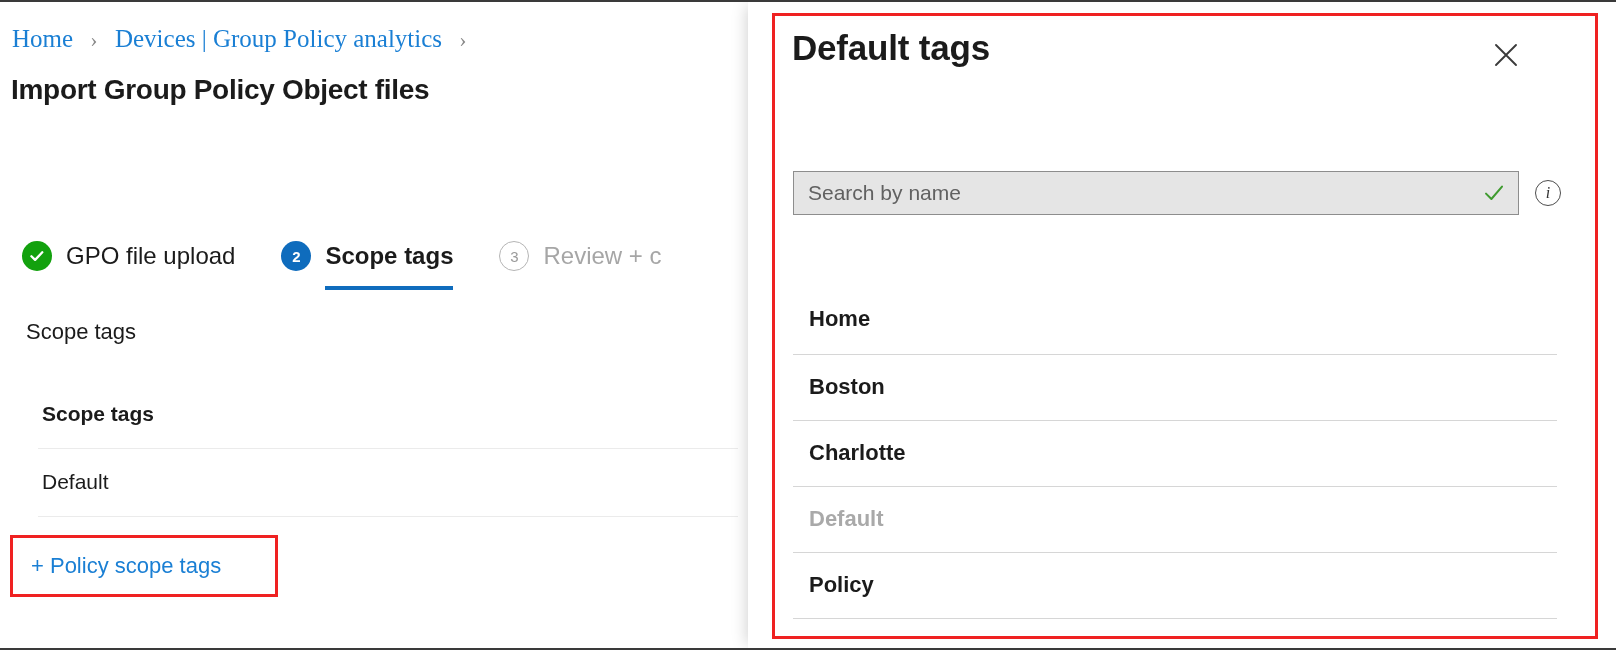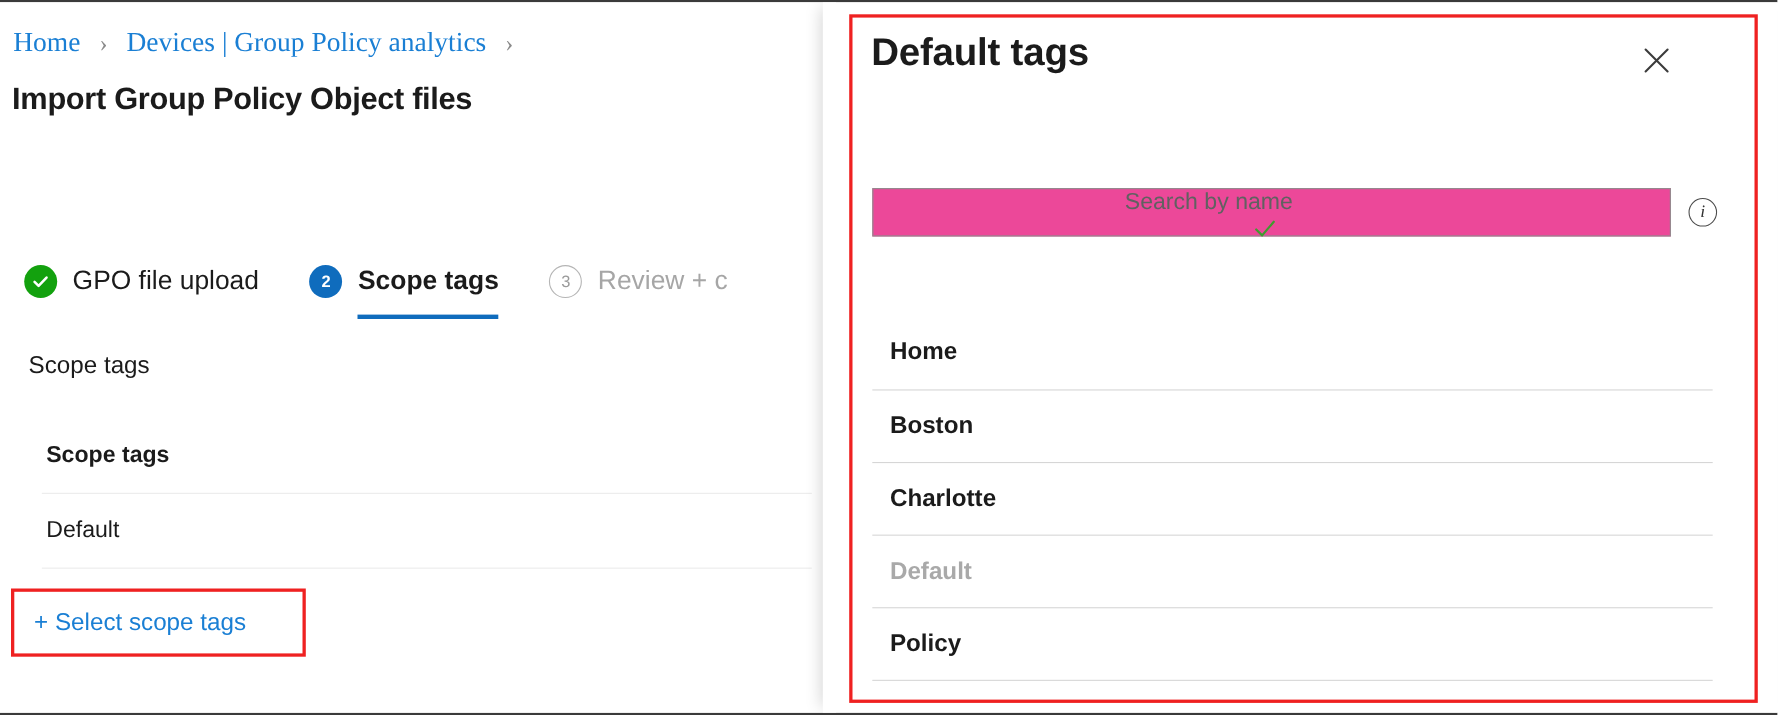--- a/index.html
+++ b/index.html
@@ -228,23 +228,21 @@
     top: 155px;
     display: flex;
     align-items: center;
   }
   .search-box {
     width: 726px;
     height: 44px;
     border: 1px solid #8d8d8d;
     box-sizing: border-box;
     display: flex;
-    align-items: center;
-    background: #ec4899;
-    flex-direction: column;
+    background: #e5e5e5;
   }
   .search-box input {
     flex: 1;
     border: none;
     outline: none;
     background: transparent;
     font-family: "Liberation Sans", sans-serif;
     font-size: 21px;
     color: #1b1b1b;
     padding: 0 10px 0 14px;
@@ -349,21 +347,21 @@
     <div class="section-sub">Scope tags</div>
 
     <div class="tags-table">
       <div class="tt-head">Scope tags</div>
       <div class="tt-rule"></div>
       <div class="tt-row">Default</div>
       <div class="tt-rule"></div>
     </div>
 
     <div class="select-scope-wrap">
-      <span class="select-scope-link">+ Select scope tags</span>
+      <span class="select-scope-link">+ Policy scope tags</span>
     </div>
 
   </div>
 
   <div id="blade">
     <div id="blade-inner">
 
       <div class="blade-title">Default tags</div>
 
       <div class="blade-close">

